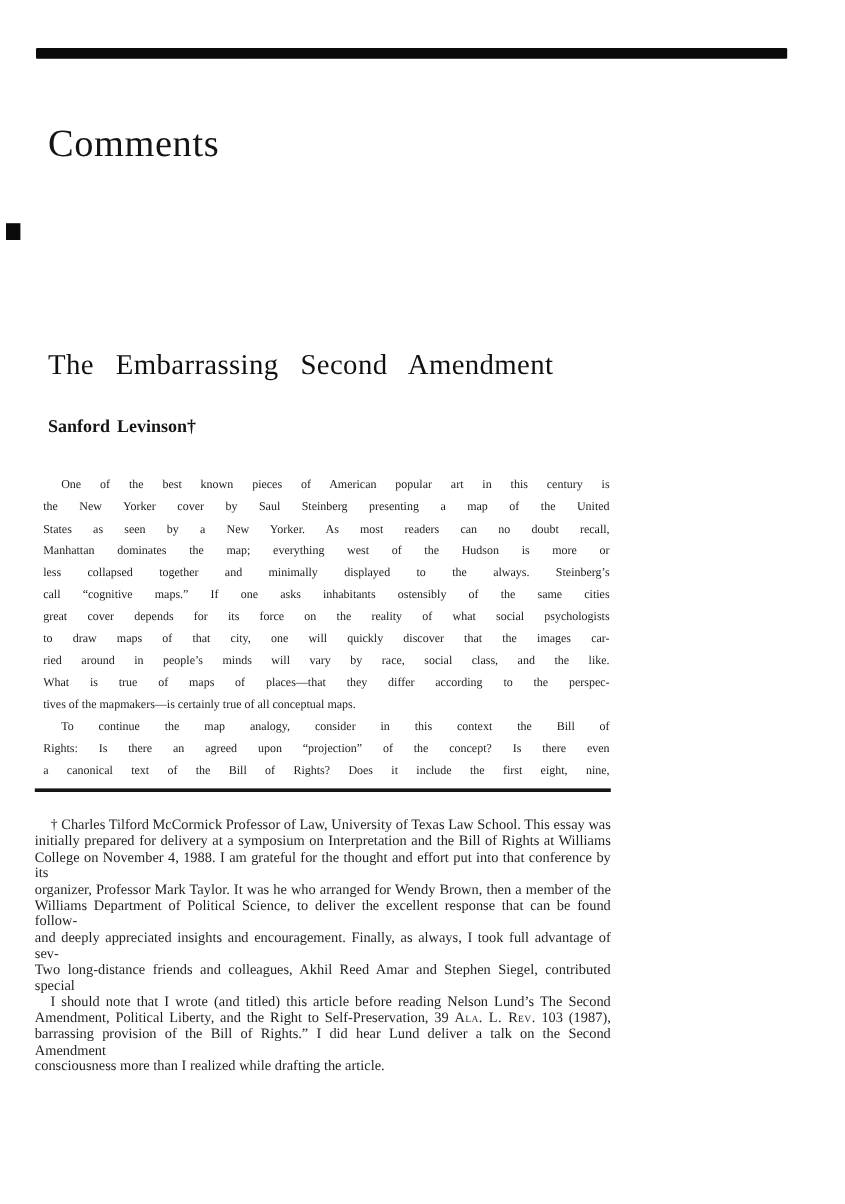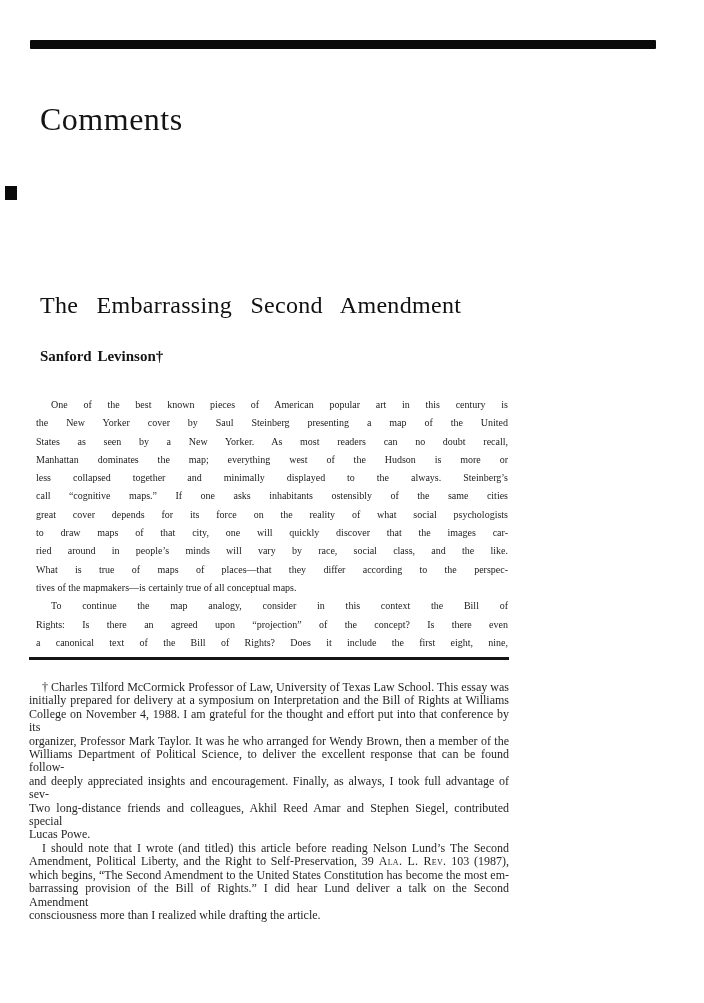--- a/index.html
+++ b/index.html
@@ -132,24 +132,22 @@
 
   <div class="footnotes" id="footnotes">
       <div>
         <div class="tline first"><span>† Charles Tilford McCormick Professor of Law, University of Texas Law School. This essay was</span></div>
         <div class="tline"><span>initially prepared for delivery at a symposium on Interpretation and the Bill of Rights at Williams</span></div>
         <div class="tline"><span>College on November 4, 1988. I am grateful for the thought and effort put into that conference by its</span></div>
         <div class="tline"><span>organizer, Professor Mark Taylor. It was he who arranged for Wendy Brown, then a member of the</span></div>
         <div class="tline"><span>Williams Department of Political Science, to deliver the excellent response that can be found follow-</span></div>
         <div class="tline"><span>and deeply appreciated insights and encouragement. Finally, as always, I took full advantage of sev-</span></div>
         <div class="tline"><span>Two long-distance friends and colleagues, Akhil Reed Amar and Stephen Siegel, contributed special</span></div>
-        <div class="tline lastleft"><span>Lucas Powe.</span></div>
       </div>
       <div>
         <div class="tline first"><span>I should note that I wrote (and titled) this article before reading Nelson Lund’s </span><span class="it">The Second</span></div>
         <div class="tline"><span class="it">Amendment, Political Liberty, and the Right to Self-Preservation</span><span>, 39 </span><span class="sc">Ala. L. Rev.</span><span> 103 (1987),</span></div>
-        <div class="tline"><span>which begins, “The Second Amendment to the United States Constitution has become the most em-</span></div>
         <div class="tline"><span>barrassing provision of the Bill of Rights.” I did hear Lund deliver a talk on the Second Amendment</span></div>
         <div class="tline lastleft"><span>consciousness more than I realized while drafting the article.</span></div>
       </div>
     </div>
 
 </div>
 
 </body></html>

